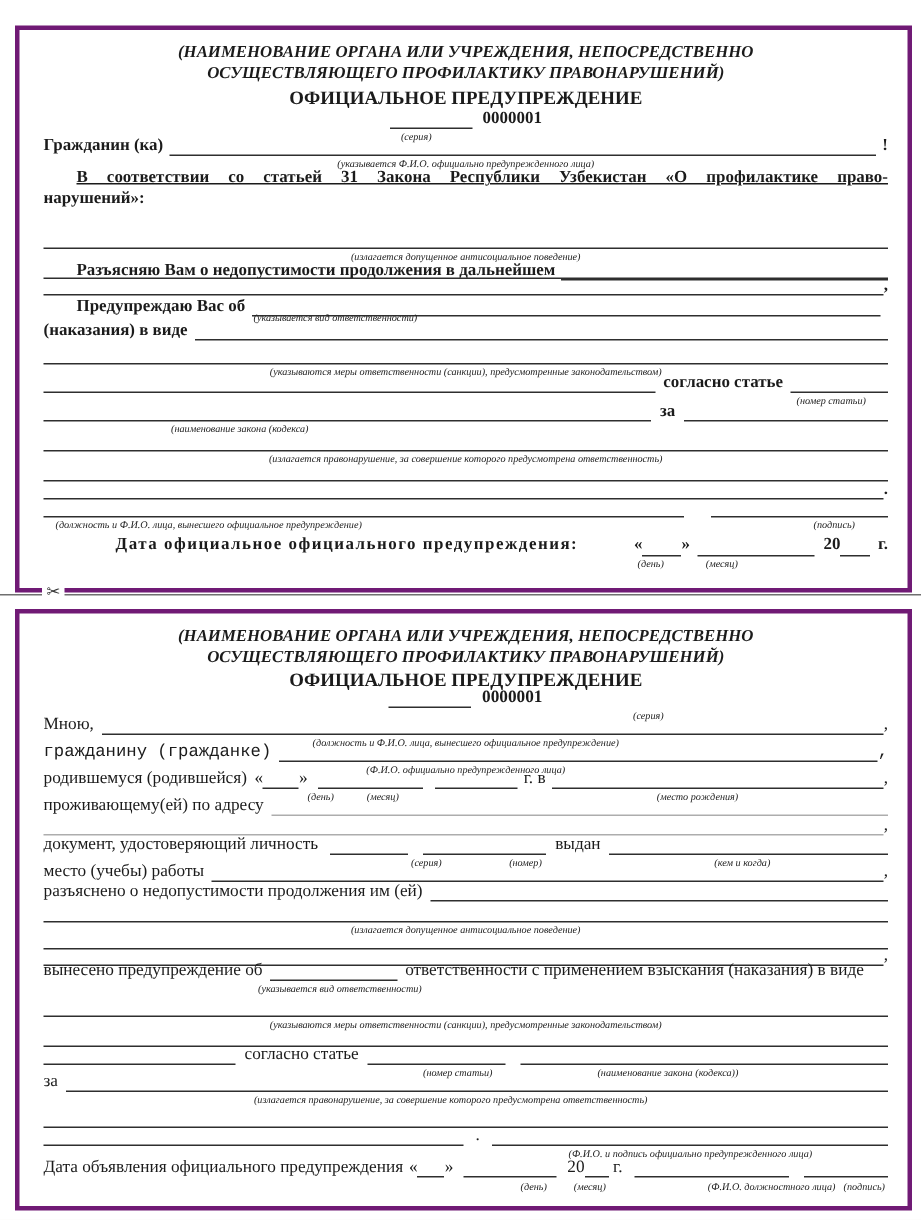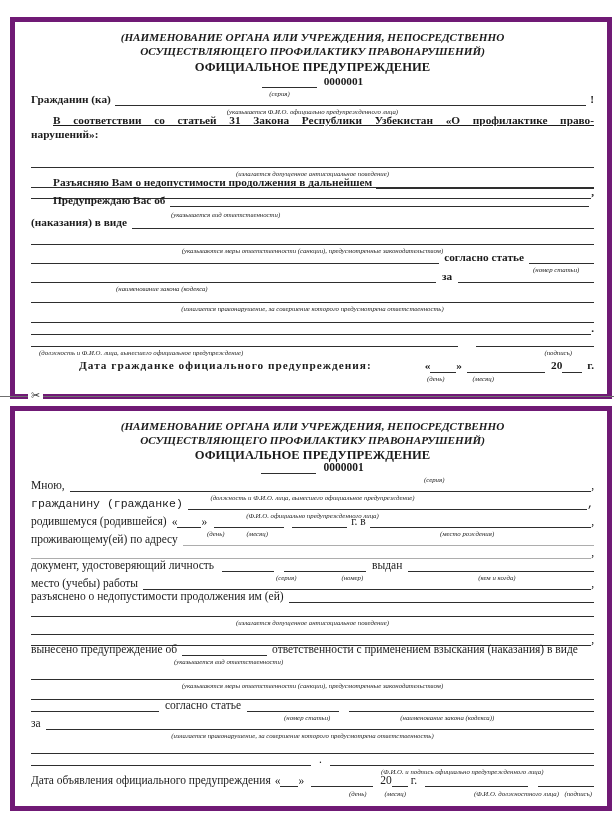--- a/index.html
+++ b/index.html
@@ -1,21 +1,21 @@
 <!DOCTYPE html>
 <html><head>
 <meta charset="utf-8">
 <style>
   html,body{margin:0;padding:0;}
   body{
     width:614px;height:813px;position:relative;background:#f6f6f4;
     font-family:"Liberation Serif","DejaVu Serif",serif;color:#1b1b1b;
   }
   .page{position:absolute;inset:0;background:#ffffff;}
-  .box{position:absolute;left:10px;width:592px;border:5px solid #701a75;background:#fff;}
+  .box{position:absolute;left:10px;width:592px;border:3px solid #701a75;background:#fff;}
   
   .r{position:absolute;left:16px;right:13px;display:flex;height:13px;line-height:13px;white-space:nowrap;}
   .t{white-space:nowrap;}
   .bl{border-bottom:1px solid #2e2e2e;}
   .blf{border-bottom:1px solid #adadad;}
   .f{flex:1 1 auto;}
   .form1 .r{font-weight:bold;font-size:11.3px;}
   .form2 .r{font-weight:normal;font-size:11.5px;}
   .hdr{position:absolute;left:16px;right:13px;text-align:center;font-style:italic;font-weight:bold;font-size:11.2px;line-height:14px;}
   .ttl{position:absolute;left:16px;right:13px;text-align:center;font-weight:bold;font-size:12.6px;line-height:14px;}
@@ -67,21 +67,21 @@
       <span>(излагается допущенное антисоциальное поведение)</span>
     </div>
     <div class="r" style="top:153px;">
         <span class="bl f"></span>
       </div>
     <div class="r" style="top:164px;">
       <span class="bl f"></span>
       <span class="t">,</span>
     </div>
 
-    <div class="r" style="top:172px;align-items:flex-end;">
+    <div class="r" style="top:178px;align-items:flex-end;">
       <span class="t" style="margin-left:22px;">Предупреждаю Вас об</span>
       <span class="bl f" style="margin:0 5px;min-width:120px;"></span>
     </div>
     <div class="cr" style="top:188px;">
       <span style="margin-left:140px;">(указывается вид ответственности)</span>
     </div>
 
     <div class="r" style="top:194px;">
       <span class="t">(наказания) в виде</span>
       <span class="bl f" style="margin-left:5px;"></span>
@@ -129,21 +129,21 @@
       <span class="bl f"></span>
       <span class="bl" style="width:118px;margin-left:18px;"></span>
     </div>
     <div class="cr" style="top:326px;">
       <span style="margin-left:8px;">(должность и Ф.И.О. лица, вынесшего официальное предупреждение)</span>
       <span class="f"></span>
       <span style="margin-right:22px;">(подпись)</span>
     </div>
 
     <div class="r" style="top:336px;height:15px;line-height:15px;">
-      <span class="t" style="margin-left:48px;letter-spacing:1px;">Дата гражданке официального предупреждения:</span>
+      <span class="t" style="margin-left:48px;letter-spacing:1px;">Дата официальное официального предупреждения:</span>
       <span class="t" style="margin-left:auto;">«</span>
       <span class="bl" style="width:26px;"></span>
       <span class="t">»</span>
       <span class="bl" style="width:78px;margin-left:5px;"></span>
       <span class="t" style="margin-left:6px;">20</span>
       <span class="bl" style="width:20px;"></span>
       <span class="t" style="margin-left:5px;">г.</span>
     </div>
     <div class="cr" style="top:352px;">
       <span style="margin-left:396px;">(день)</span>

